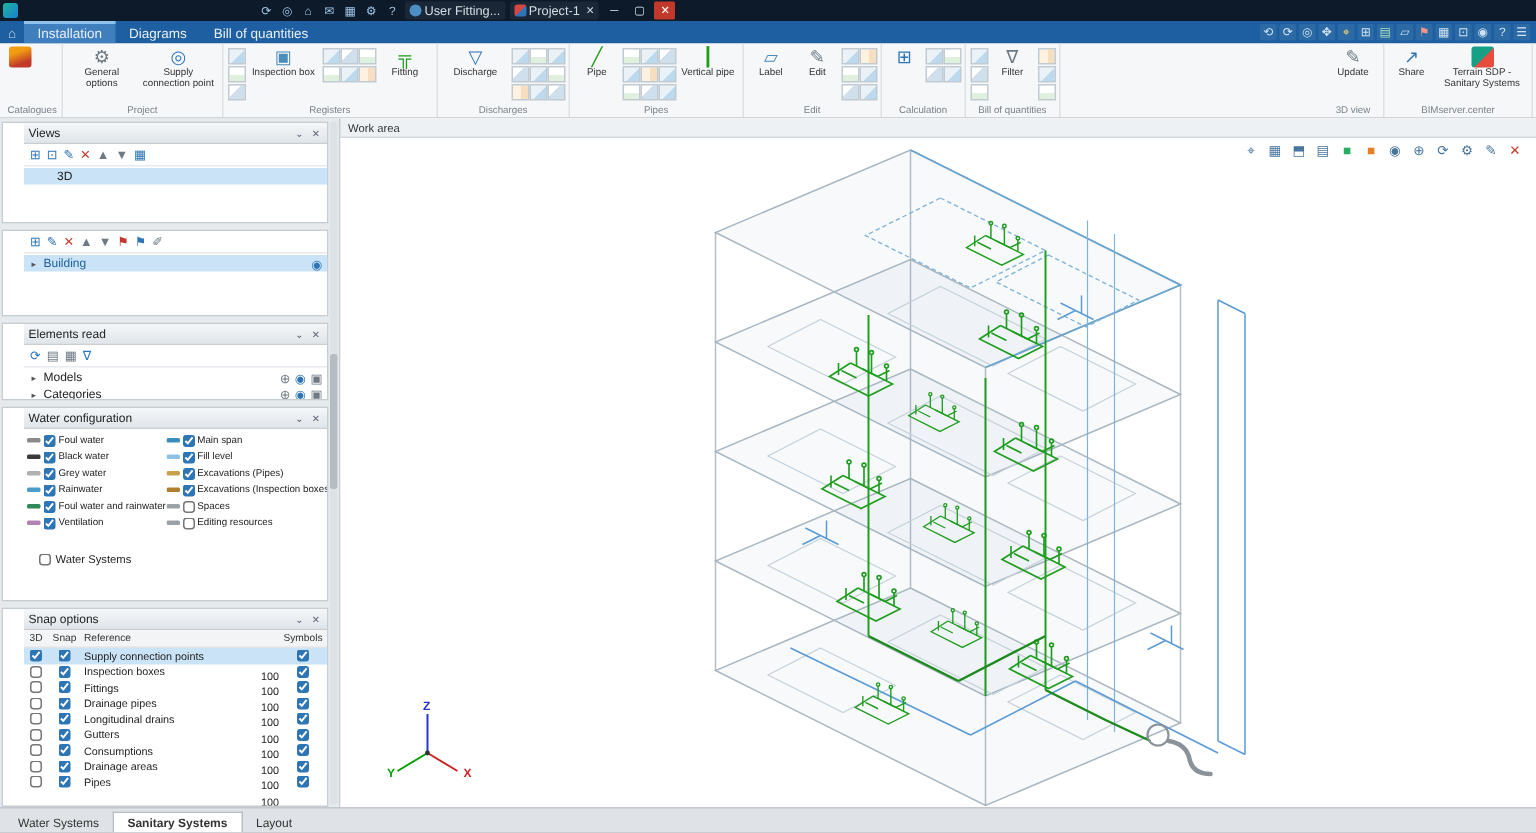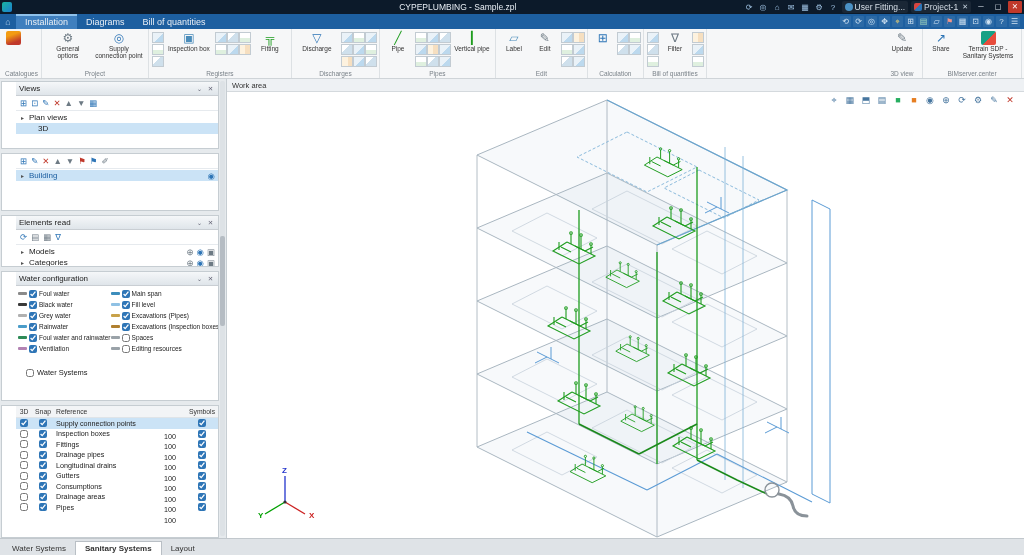--- a/index.html
+++ b/index.html
@@ -81,21 +81,21 @@
   .r0{background:#3c8dbc;} .r1{background:#8fc1e4;} .r2{background:#c8a24a;} .r3{background:#b08030;} .r4{background:#9aa2a8;} .r5{background:#9aa2a8;}
   input[type=checkbox]{width:8px;height:8px;margin:0;accent-color:#2e75b6;flex:0 0 8px;}
   .water-row{margin:14px 0 0 10px;display:flex;align-items:center;gap:3px;font-size:7.5px;color:#222;}
 
   .snap-colhead{display:flex;height:11px;flex:0 0 11px;align-items:center;font-size:6.8px;color:#333;border-bottom:1px solid #dfe4e8;background:#f2f4f6;}
   .snap-row{display:flex;height:10.5px;flex:0 0 10.5px;align-items:center;font-size:7.2px;color:#222;}
   .snap-row.selected{background:#cbe3f6;}
   .sc1{width:16px;flex:0 0 16px;text-align:center;display:flex;justify-content:center;}
   .sc2{width:22px;flex:0 0 22px;display:flex;justify-content:center;}
   .sc3{flex:1;padding-left:2px;white-space:nowrap;overflow:hidden;}
-  .sc4{width:32px;flex:0 0 32px;text-align:center;margin-top:26px;}
+  .sc4{width:32px;flex:0 0 32px;text-align:right;margin-top:26px;}
   .sc5{width:32px;flex:0 0 32px;display:flex;justify-content:center;}
   .snap-colhead .sc3{padding-left:2px;}
 
   
   .work{flex:1;display:flex;flex-direction:column;min-width:0;background:#fff;}
   .work-head{height:12px;flex:0 0 12px;background:#eef1f4;border-bottom:1px solid #d4d9dd;font-size:7.5px;color:#333;display:flex;align-items:center;padding:0 5px;}
   .canvas{flex:1;position:relative;background:#fff;overflow:hidden;}
   .canvas-toolbar{position:absolute;top:2px;right:8px;display:flex;gap:4px;z-index:2;}
   .ci{width:12px;height:12px;line-height:12px;text-align:center;font-size:9px;color:#46759e;}
   .ci.cgreen{color:#27ae60;} .ci.corange{color:#e67e22;} .ci.cred{color:#c0392b;}
@@ -108,21 +108,20 @@
 </style>
 </head>
 <body>
 
 <div class="window">
 
   <div class="titlebar">
     <div class="tb-left">
       <span class="app-icon"></span>
     </div>
-    <div class="tb-title">CYPEPLUMBING - Sample.zpl</div>
     <div class="tb-right">
       <span class="tbi">⟳</span>
       <span class="tbi">◎</span>
       <span class="tbi">⌂</span>
       <span class="tbi">✉</span>
       <span class="tbi">▦</span>
       <span class="tbi">⚙</span>
       <span class="tbi">?</span>
       <span class="tb-user">
         <span class="avatar"></span>
@@ -358,24 +357,20 @@
         <div class="ptoolbar">
           <span class="ticon tblue">⊞</span>
           <span class="ticon tblue">⊡</span>
           <span class="ticon tblue">✎</span>
           <span class="ticon tred">✕</span>
           <span class="ticon tgray">▲</span>
           <span class="ticon tgray">▼</span>
           <span class="ticon tblue">▦</span>
         </div>
         <div class="tree">
-          <div class="tree-row">
-            <span class="arrow">▸</span>
-            <span>Plan views</span>
-          </div>
           <div class="tree-row selected indent">
             <span>3D</span>
           </div>
         </div>
       </div>
 
       <div class="panel" style="height:56px">
         <div class="ptoolbar">
           <span class="ticon tblue">⊞</span>
           <span class="ticon tblue">✎</span>
@@ -505,20 +500,26 @@
             </div>
           </div>
         </div>
         <div class="water-row">
           <input type="checkbox" style="">
           <span>Water Systems</span>
         </div>
       </div>
 
       <div class="panel" style="flex:1">
+        <div class="phead">
+          <span class="ptitle">Snap options</span>
+          <span class="sp"></span>
+          <span class="phbtn">⌄</span>
+          <span class="phbtn">✕</span>
+        </div>
         <div class="snap-colhead">
           <span class="sc1">3D</span>
           <span class="sc2">Snap</span>
           <span class="sc3">Reference</span>
           <span class="sc4">Opacity</span>
           <span class="sc5">Symbols</span>
         </div>
 
         <div class="snap-row selected">
           <span class="sc1">

